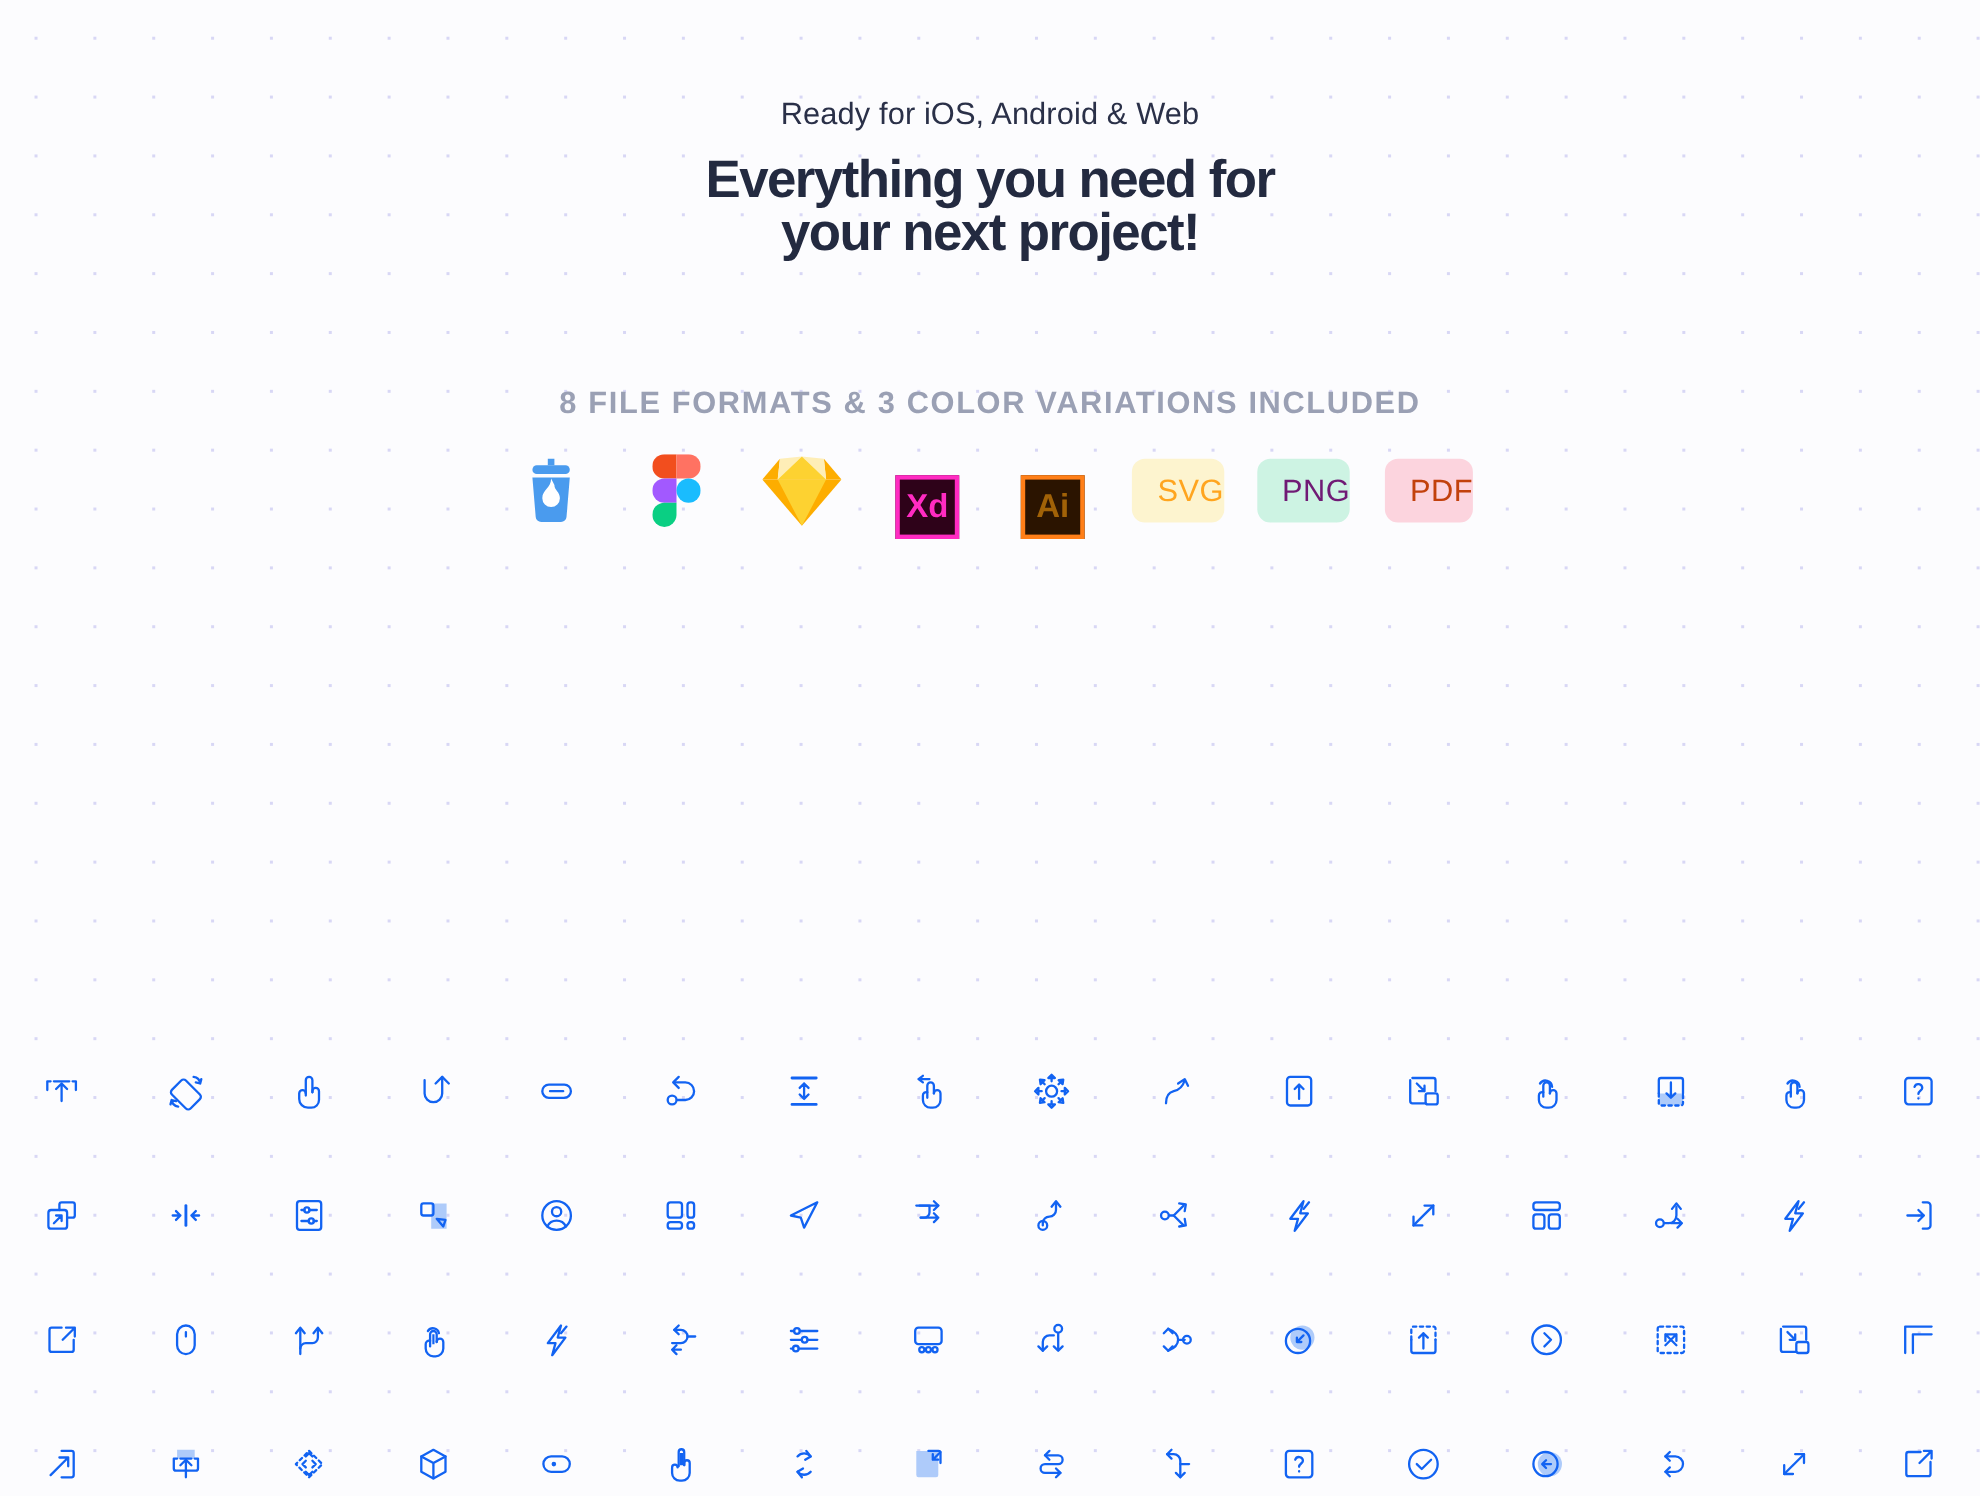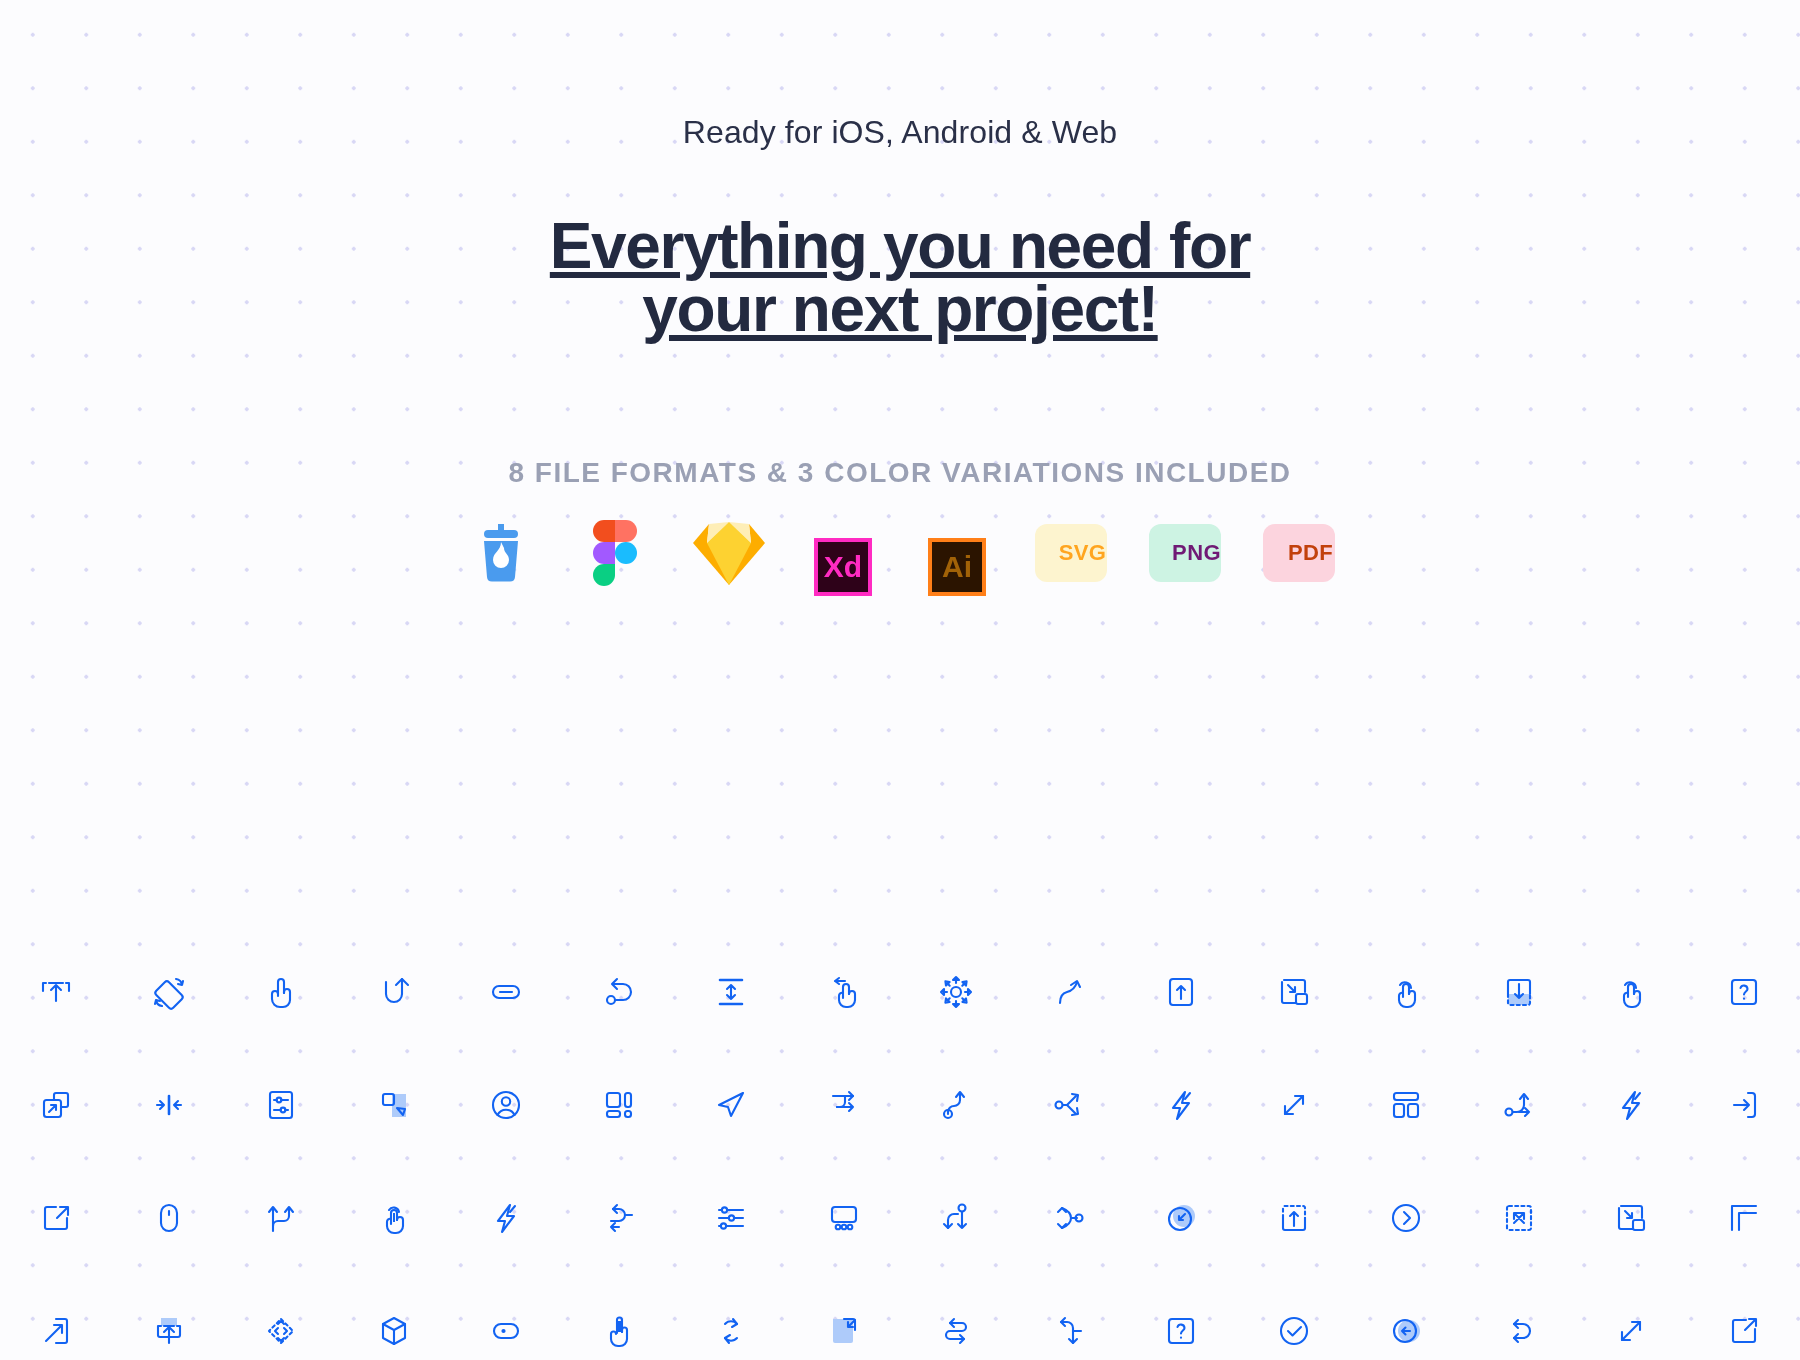--- a/index.html
+++ b/index.html
@@ -14,34 +14,33 @@
     width: 1800px; height: 1360px;
     background-color: #fcfcfe;
     background-image: radial-gradient(#d8d7f5 1.7px, transparent 1.8px);
     background-size: 53.5px 53.5px;
     background-position: 6px 8px;
   }
 
   
   .hero { position: absolute; left: 0; top: 0; width: 1800px; text-align: center; }
   .eyebrow {
-    margin-top: 114px;
-    font-size: 32px;
+    margin-top: 88px;
+    font-size: 28px;
     font-weight: 400;
     color: #2a3048;
     letter-spacing: 0.1px;
   }
   .headline {
-    margin-top: 64px;
-    font-size: 64px;
+    margin-top: 20px;
+    font-size: 48px;
     line-height: 0.99;
     font-weight: 700;
     color: #232a40;
     letter-spacing: -1.4px;
-    text-decoration: underline;
   }
   .headline .l2 { display: block; }
 
   .formats-label {
     margin-top: 115px;
     font-size: 28px;
     font-weight: 700;
     color: #9aa0b4;
     letter-spacing: 1.5px;
   }
@@ -53,21 +52,21 @@
     justify-content: center;
     align-items: center;
     gap: 42px;
   }
   .fmt { width: 72px; height: 72px; display: flex; align-items: center; justify-content: center; }
   .fmt svg { display: block; }
   .chip {
     width: 86px; height: 58px;
     border-radius: 12px;
     display: flex; align-items: center; justify-content: center;
-    font-size: 22px; font-weight: 700; letter-spacing: 0.4px; padding-left: 23px;
+    font-size: 28px; font-weight: 400; letter-spacing: 0.4px; padding-left: 23px;
   }
   .sq {
     width: 58px; height: 58px;
     display: flex; align-items: center; justify-content: center;
     font-size: 30px; font-weight: 700; margin-top: 29px;
   }
   .sq-xd { background: #2e0219; border: 4px solid #ff2bc2; color: #ff2bc2; }
   .sq-ai { background: #2b1400; border: 4px solid #ff7f18; color: #a16207; }
 
   

